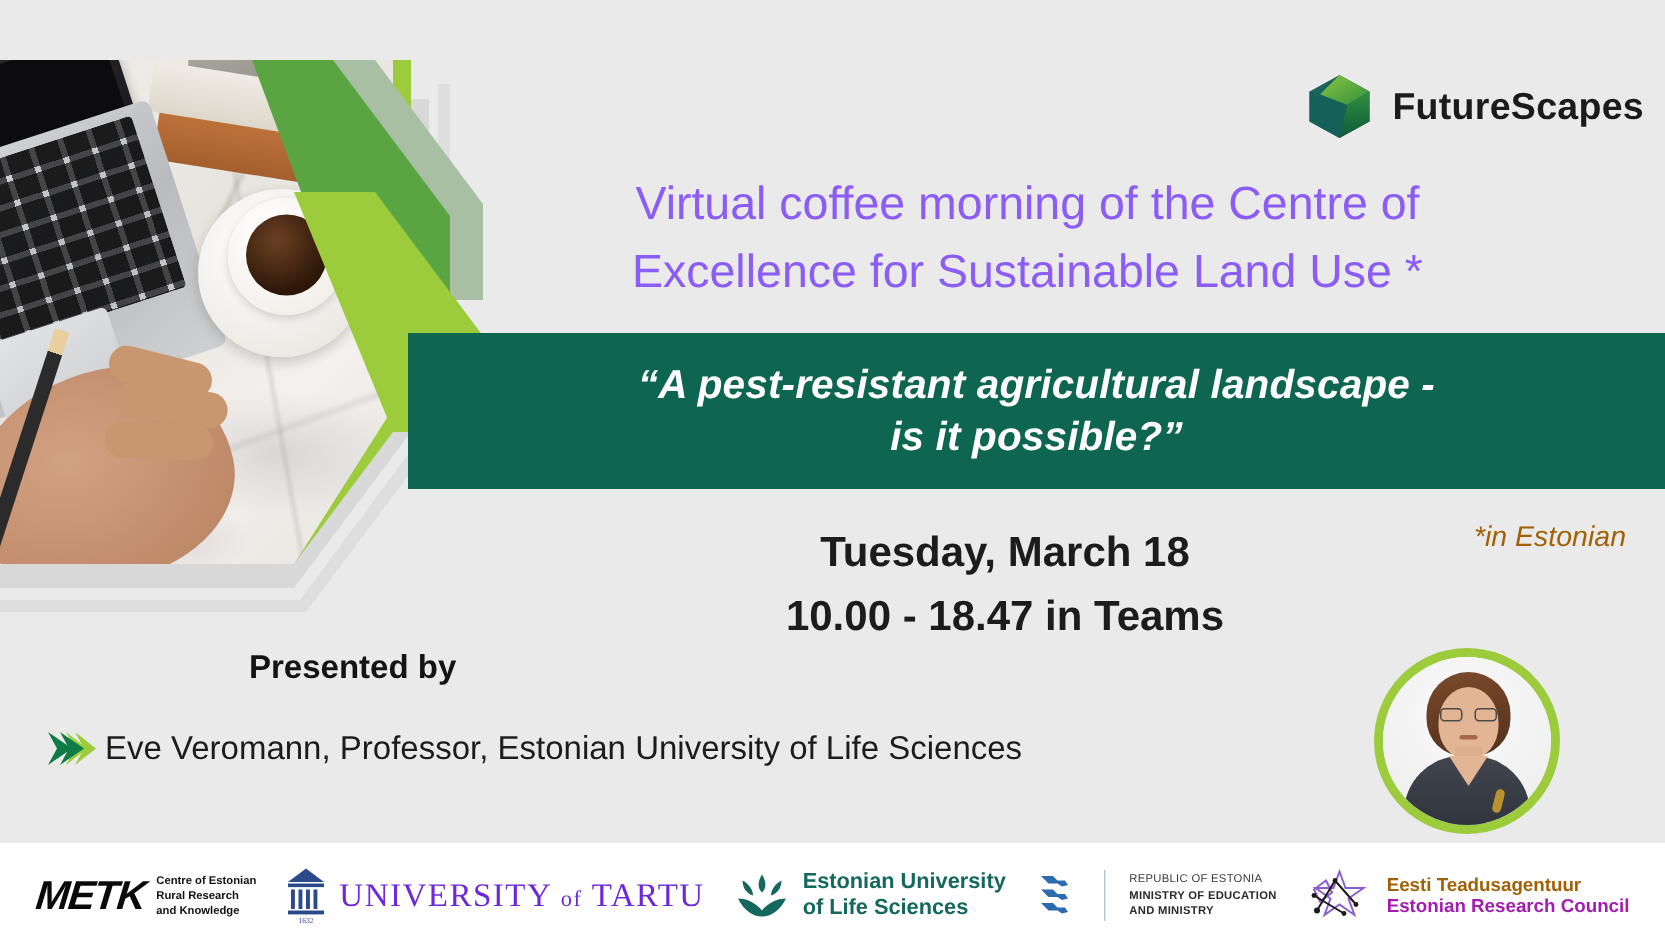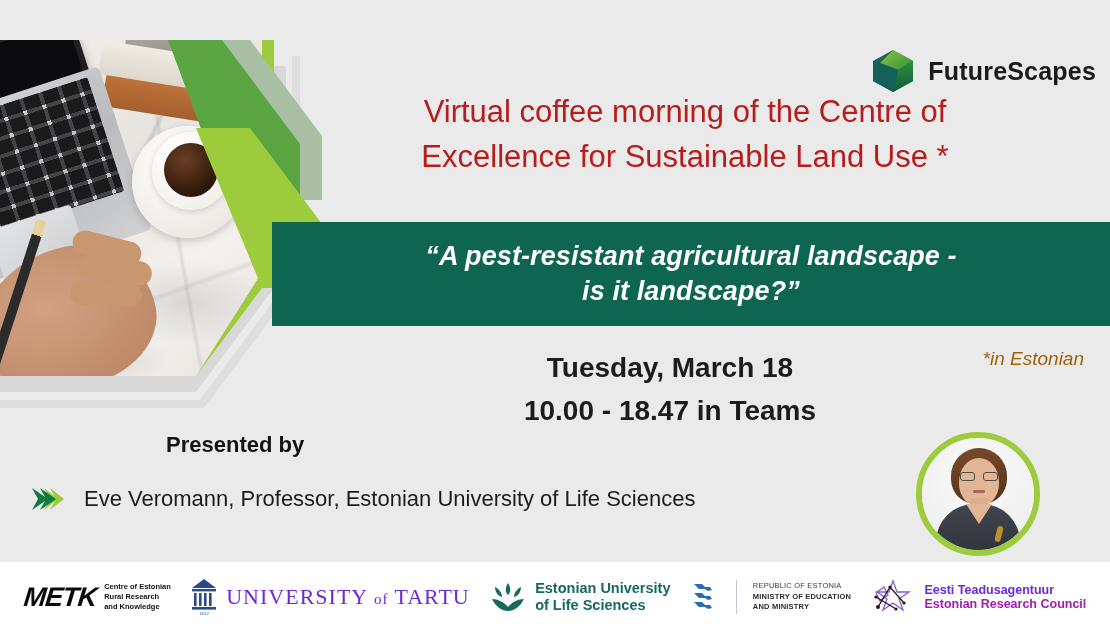--- a/index.html
+++ b/index.html
@@ -90,36 +90,36 @@
     color:#ffffff;font-weight:bold;font-style:italic;font-size:27px;line-height:1.28;
     text-align:center;width:100%;padding:0 30px;box-sizing:border-box;letter-spacing:.1px;
   }
 
   
   .logo{position:absolute;right:14px;top:8px;display:flex;align-items:center;gap:12px;}
   .logo-name{font-size:25px;font-weight:bold;color:#1b1b1b;letter-spacing:.2px;}
 
   
   .headline{
-    position:absolute;left:300px;top:50px;width:770px;
-    text-align:center;font-size:31px;line-height:1.45;color:#b91c1c;font-weight:normal;
+    position:absolute;left:300px;top:74px;width:770px;
+    text-align:center;font-size:31px;line-height:1.45;color:#8b5cf6;font-weight:normal;
   }
 
   
   .datetime{
     position:absolute;left:440px;top:306px;width:460px;text-align:center;
     font-size:28px;font-weight:bold;color:#1c1c1c;line-height:1.55;
   }
   .note{
     position:absolute;right:26px;top:308px;font-size:19px;font-style:italic;color:#a16207;
   }
 
   
   .presented{position:absolute;left:166px;top:392px;font-size:22px;font-weight:bold;color:#141414;}
-  .speaker-row{position:absolute;left:30px;top:446px;display:flex;align-items:center;gap:14px;}
+  .speaker-row{position:absolute;left:30px;top:446px;display:flex;align-items:center;gap:0;}
   .speaker-name{font-size:22px;color:#1c1c1c;}
 
   
   .portrait{
     position:absolute;left:916px;top:392px;width:124px;height:124px;border-radius:50%;
     border:6px solid #9ccb3b;background:#f6f6f6;overflow:hidden;box-sizing:border-box;
   }
   .p-bg{position:absolute;inset:0;background:radial-gradient(circle at 50% 35%,#fbfbfb,#ebebeb);}
   .p-hair{position:absolute;left:29px;top:10px;width:56px;height:56px;border-radius:50% 50% 44% 44%;
     background:linear-gradient(170deg,#7b4a2c,#52301c);}
@@ -146,21 +146,21 @@
   .metk-word{font-size:27px;font-weight:bold;font-style:italic;letter-spacing:-1px;color:#0a0a0a;
     transform:skewX(-6deg);}
   .metk-sub{font-size:7.5px;line-height:1.32;color:#111;font-weight:bold;}
   .ut-word{font-family:"Liberation Serif", serif;font-size:22px;color:#6d28d9;letter-spacing:1px;}
   .ut-word .small{font-size:15px;}
   .eu-text{font-size:14.5px;line-height:1.2;color:#15685c;font-weight:bold;}
   .min-div{width:1px;height:34px;background:#bcc6d6;margin:0 8px;}
   .min-text{font-size:7.5px;line-height:1.45;color:#2b2b2b;letter-spacing:.2px;}
   .min-text .t1{color:#3a3a3a;}
   .min-text .t2{font-weight:bold;}
-  .erc-1{font-size:12.5px;font-weight:bold;color:#6d28d9;line-height:1.15;}
+  .erc-1{font-size:12.5px;font-weight:bold;color:#a16207;line-height:1.15;}
   .erc-2{font-size:12.5px;font-weight:bold;color:#a21caf;line-height:1.15;}
 </style>
 </head>
 <body>
 
 <div class="poster">
 
   <div class="art">
     <svg width="330" height="372" viewBox="0 0 330 372">
 
@@ -233,21 +233,21 @@
   </div>
 
   <div class="headline">
     <div>Virtual coffee morning of the Centre of</div>
     <div>Excellence for Sustainable Land Use *</div>
   </div>
 
   <div class="banner">
     <div class="banner-text">
       <div>“A pest-resistant agricultural landscape -</div>
-      <div>is it landscape?”</div>
+      <div>is it possible?”</div>
     </div>
   </div>
 
   <div class="datetime">
     <div>Tuesday, March 18</div>
     <div>10.00 - 18.47 in Teams</div>
   </div>
   <div class="note">*in Estonian</div>
 
   <div class="presented">Presented by</div>

